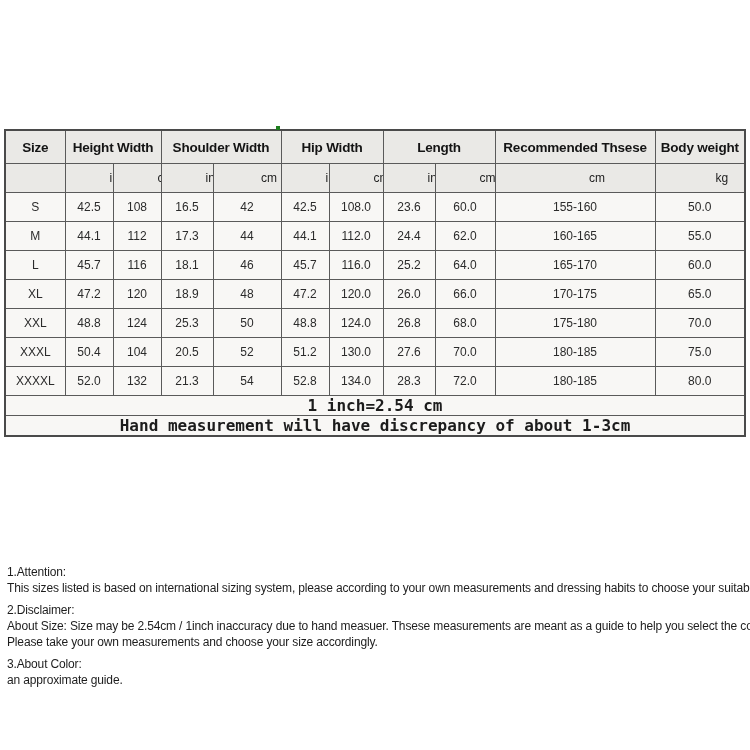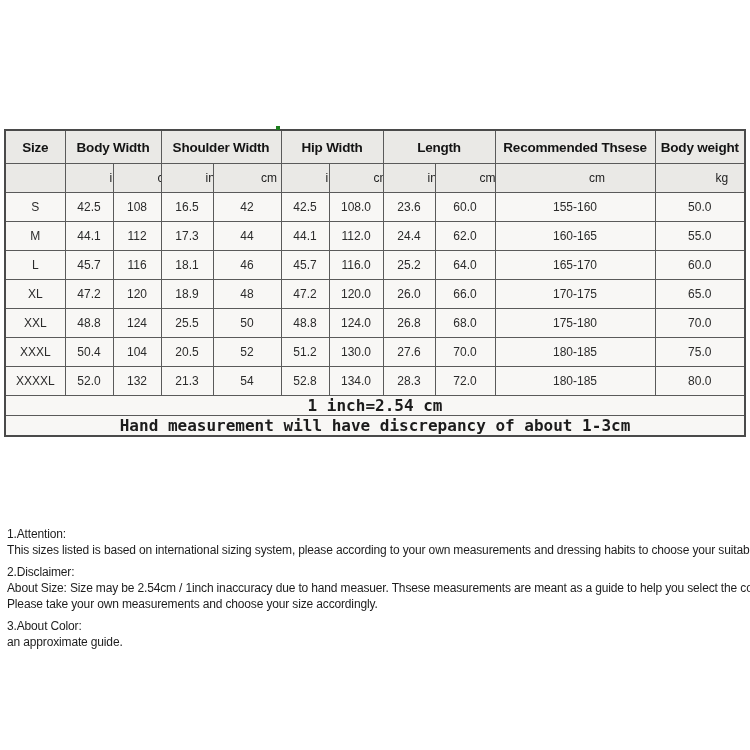--- a/index.html
+++ b/index.html
@@ -42,21 +42,21 @@
   }
 
   
   .green-mark {
     position: absolute; left: 276px; top: 126px;
     width: 4px; height: 4px; z-index: 3;
   }
 
   
   .notes {
-    position: absolute; left: 7px; top: 526px; width: 743px;
+    position: absolute; left: 7px; top: 564px; width: 743px;
     font-size: 12px; color: #1d1d1d; letter-spacing: -0.15px;
   }
   .note-section { margin: 0 0 6px 0; }
   .note-title, .note-line { line-height: 16px; white-space: nowrap; }
 </style>
 </head>
 <body>
 
 <div class="canvas">
 
@@ -72,21 +72,21 @@
         <col style="width:48px">
       <col style="width:54px">
         <col style="width:52px">
         <col style="width:60px">
       <col style="width:160px">
         <col style="width:90px">
     </colgroup>
     <thead id="chart-head">
         <tr class="group-row">
           <th colspan="1">Size</th>
-          <th colspan="2">Body Width</th>
+          <th colspan="2">Height Width</th>
           <th colspan="2">Shoulder Width</th>
           <th colspan="2">Hip Width</th>
           <th colspan="2">Length</th>
           <th colspan="1">Recommended Thsese</th>
           <th colspan="1">Body weight</th>
         </tr>
         <tr class="unit-row">
           <td></td>
           <td>inch</td>
           <td>cm</td>
@@ -150,21 +150,21 @@
           <td>120.0</td>
           <td>26.0</td>
           <td>66.0</td>
           <td>170-175</td>
           <td>65.0</td>
         </tr>
         <tr>
           <td>XXL</td>
           <td>48.8</td>
           <td>124</td>
-          <td>25.5</td>
+          <td>25.3</td>
           <td>50</td>
           <td>48.8</td>
           <td>124.0</td>
           <td>26.8</td>
           <td>68.0</td>
           <td>175-180</td>
           <td>70.0</td>
         </tr>
         <tr>
           <td>XXXL</td>

